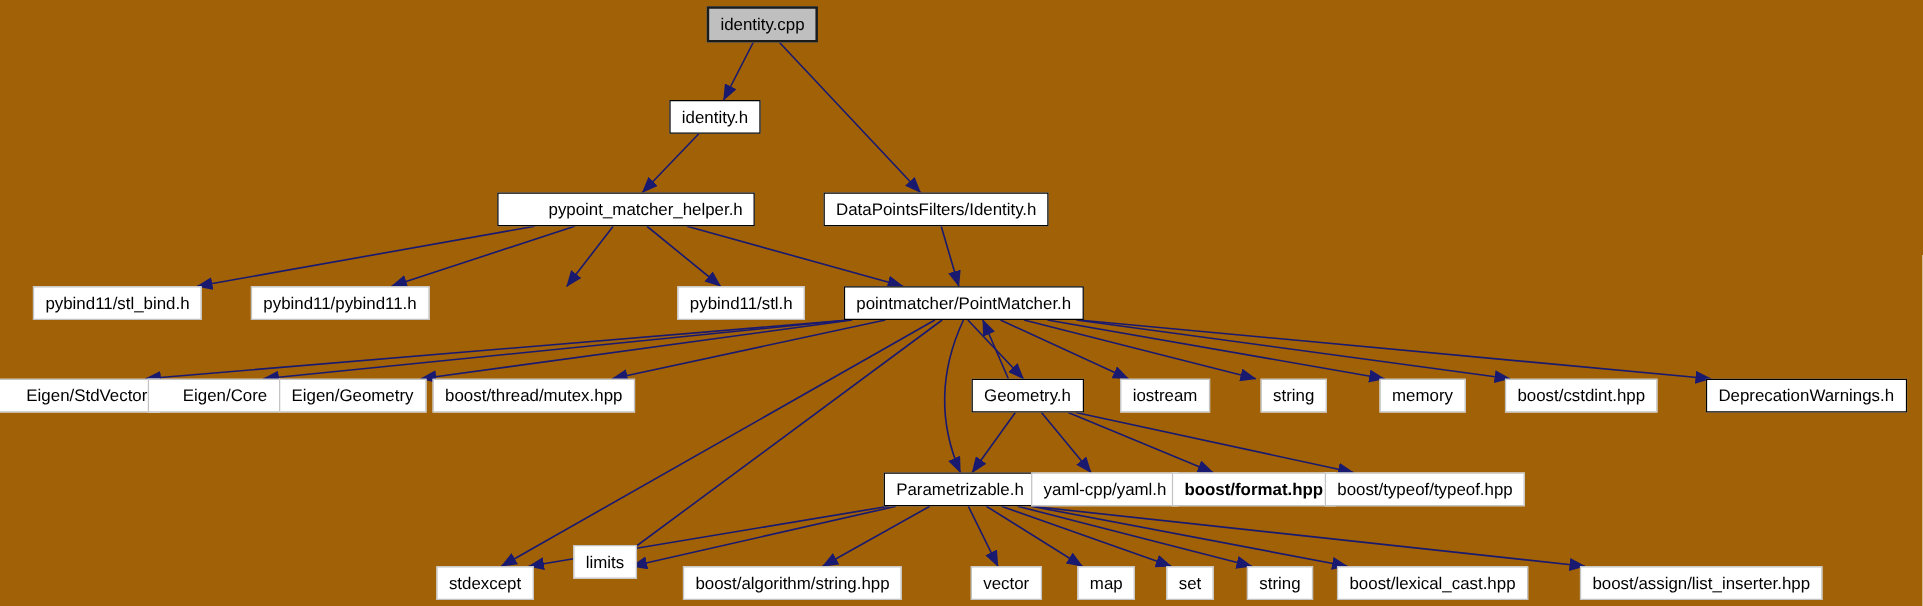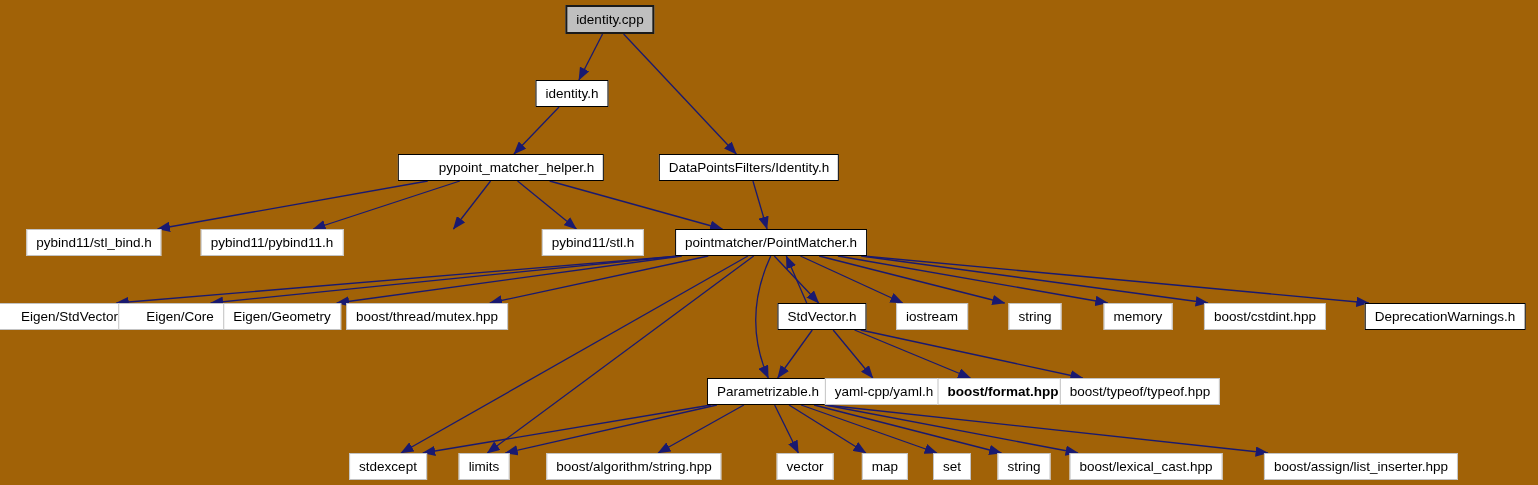--- a/index.html
+++ b/index.html
@@ -71,32 +71,32 @@
   <div class="node linked" style="left:501px;top:154px;padding-left:40px;">pypoint_matcher_helper.h</div>
   <div class="node linked" style="left:749px;top:154px;">DataPointsFilters/Identity.h</div>
   <div class="node" style="left:94px;top:229px;">pybind11/stl_bind.h</div>
   <div class="node" style="left:272px;top:229px;">pybind11/pybind11.h</div>
   <div class="node" style="left:593px;top:229px;">pybind11/stl.h</div>
   <div class="node linked" style="left:771px;top:229px;">pointmatcher/PointMatcher.h</div>
   <div class="node" style="left:62px;top:303px;padding-left:24px;">Eigen/StdVector</div>
   <div class="node" style="left:171px;top:303px;padding-left:27px;">Eigen/Core</div>
   <div class="node" style="left:282px;top:303px;">Eigen/Geometry</div>
   <div class="node" style="left:427px;top:303px;">boost/thread/mutex.hpp</div>
-  <div class="node linked" style="left:822px;top:303px;">StdVector.h</div>
+  <div class="node linked" style="left:822px;top:303px;">Geometry.h</div>
   <div class="node" style="left:932px;top:303px;">iostream</div>
   <div class="node" style="left:1035px;top:303px;">string</div>
   <div class="node" style="left:1138px;top:303px;">memory</div>
   <div class="node" style="left:1265px;top:303px;">boost/cstdint.hpp</div>
   <div class="node linked" style="left:1445px;top:303px;">DeprecationWarnings.h</div>
   <div class="node linked" style="left:768px;top:378px;">Parametrizable.h</div>
   <div class="node" style="left:884px;top:378px;">yaml-cpp/yaml.h</div>
   <div class="node" style="left:1003px;top:378px;font-weight:bold;">boost/format.hpp</div>
   <div class="node" style="left:1140px;top:378px;">boost/typeof/typeof.hpp</div>
   <div class="node" style="left:388px;top:453px;">stdexcept</div>
-  <div class="node" style="left:484px;top:453px;">limits</div>
+  <div class="node" style="left:484px;top:436px;">limits</div>
   <div class="node" style="left:634px;top:453px;">boost/algorithm/string.hpp</div>
   <div class="node" style="left:805px;top:453px;">vector</div>
   <div class="node" style="left:885px;top:453px;">map</div>
   <div class="node" style="left:952px;top:453px;">set</div>
   <div class="node" style="left:1024px;top:453px;">string</div>
   <div class="node" style="left:1146px;top:453px;">boost/lexical_cast.hpp</div>
   <div class="node" style="left:1361px;top:453px;">boost/assign/list_inserter.hpp</div>
 </div>
 
 </body></html>

